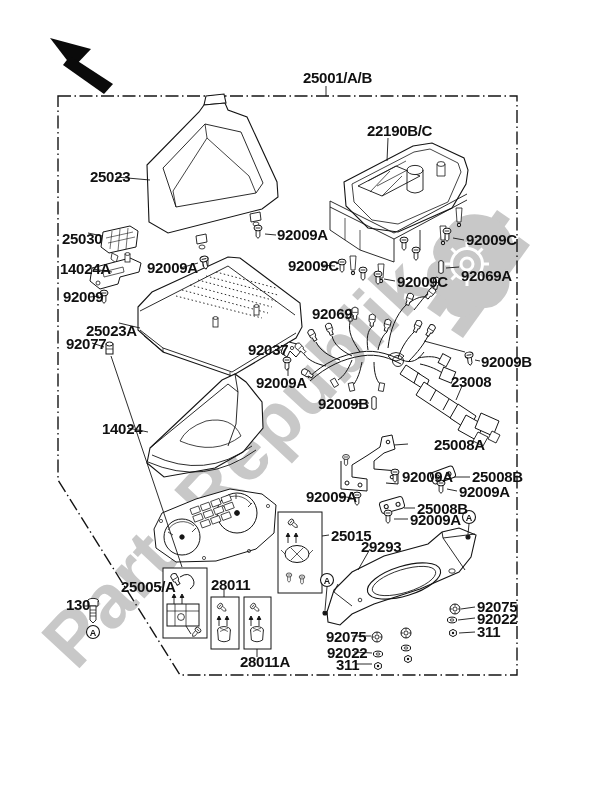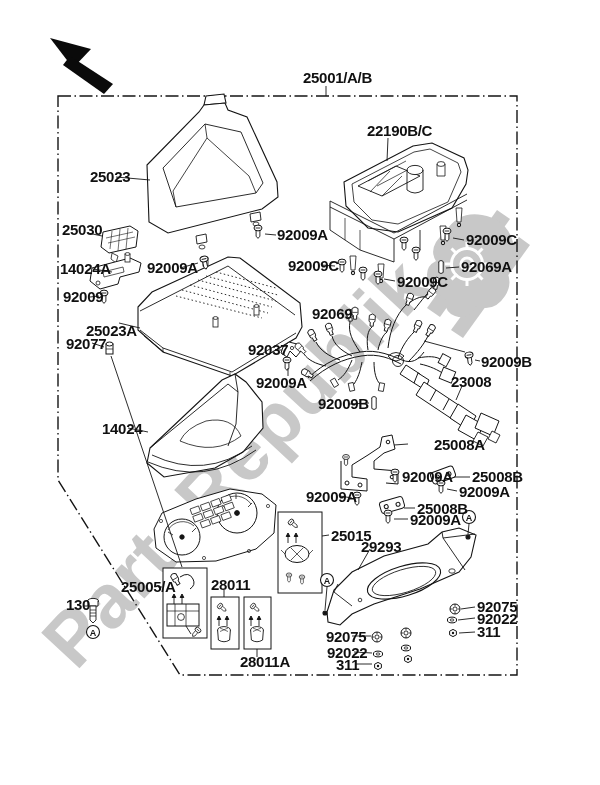--- a/index.html
+++ b/index.html
@@ -402,24 +402,24 @@
     <text x="469" y="520.5" font-size="9" font-weight="bold" text-anchor="middle" fill="#141414">A</text>
   </g>
 </svg>
 
 <div>
   <span class="lbl" style="left:303px;top:72px">25001/A/B</span>
   <span class="lbl" style="left:90px;top:171px">25023</span>
   <span class="lbl" style="left:367px;top:125px">22190B/C</span>
   <span class="lbl" style="left:277px;top:229px">92009A</span>
   <span class="lbl" style="left:466px;top:234px">92009C</span>
-  <span class="lbl" style="left:461px;top:261px">92069A</span>
+  <span class="lbl" style="left:461px;top:270px">92069A</span>
   <span class="lbl" style="left:288px;top:260px">92009C</span>
   <span class="lbl" style="left:397px;top:276px">92009C</span>
-  <span class="lbl" style="left:62px;top:224px">25030</span>
+  <span class="lbl" style="left:62px;top:233px">25030</span>
   <span class="lbl" style="left:60px;top:263px">14024A</span>
   <span class="lbl" style="left:147px;top:262px">92009A</span>
   <span class="lbl" style="left:63px;top:291px">92009</span>
   <span class="lbl" style="left:86px;top:325px">25023A</span>
   <span class="lbl" style="left:66px;top:338px">92077</span>
   <span class="lbl" style="left:248px;top:344px">92037</span>
   <span class="lbl" style="left:312px;top:308px">92069</span>
   <span class="lbl" style="left:256px;top:377px">92009A</span>
   <span class="lbl" style="left:318px;top:398px">92009B</span>
   <span class="lbl" style="left:481px;top:356px">92009B</span>

